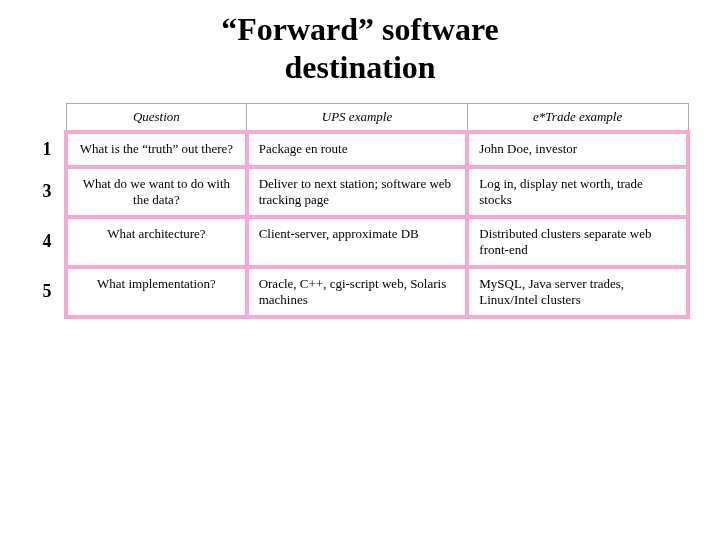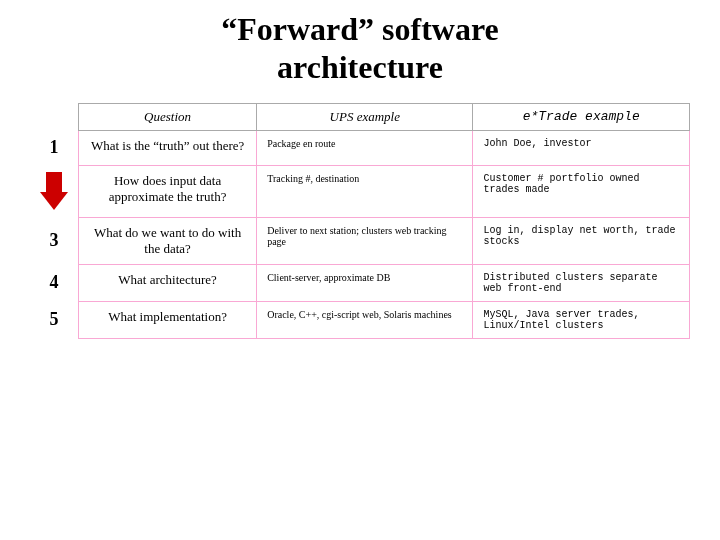--- a/index.html
+++ b/index.html
@@ -42,21 +42,21 @@
       font-weight: normal;
       background: #fff;
       font-size: 13px;
       margin-top: 36px;
     }
     thead tr th:first-child {
       width: 36px;
       border: none;
     }
     tbody tr td {
-      border: 1px solid #f9a8d4;
+      border: 4px solid #f9a8d4;
       padding: 7px 10px;
       vertical-align: top;
     }
     tbody tr td:first-child {
       border: none;
       text-align: center;
       font-size: 18px;
       font-weight: bold;
       vertical-align: middle;
       width: 36px;
@@ -66,25 +66,25 @@
       display: flex;
       align-items: center;
       justify-content: center;
       height: 100%;
     }
     td.question-col {
       text-align: center;
       font-size: 13px;
     }
     td.ups-col, td.etrade-col {
-      font-size: 10px;
+      font-size: 13px;
     }
     .col-question { width: 180px; }
     .col-ups { width: 220px; font-family: Liberation Serif, serif; }
-    .col-etrade { width: 220px; font-family: Liberation Mono, monospace; }
+    .col-etrade { width: 220px; }
 
     .row-arrow {
       display: flex;
       flex-direction: column;
       align-items: center;
       justify-content: center;
       height: 100%;
     }
     .arrow-shaft {
       width: 16px;
@@ -98,21 +98,21 @@
       border-right: 14px solid transparent;
       border-top: 18px solid #cc0000;
     }
   </style>
 </head>
 <body>
 
 <div class="page">
   <div class="title">
     <span>“Forward” software</span><br>
-    <span>architecture</span>
+    <span>destination</span>
   </div>
   <div class="table-wrapper">
     <table>
       <thead>
         <tr>
           <th></th>
           <th class="col-question">Question</th>
           <th class="col-ups">UPS example</th>
           <th class="col-etrade">e*Trade example</th>
         </tr>
@@ -121,35 +121,24 @@
       <tr>
             <td>
               <span class="row-num">1</span>
             </td>
             <td class="question-col col-question">What is the “truth” out there?</td>
             <td class="ups-col col-ups">Package en route</td>
             <td class="etrade-col col-etrade">John Doe, investor</td>
           </tr>
           <tr>
             <td>
-              <div class="row-arrow">
-                <div class="arrow-shaft"></div>
-                <div class="arrow-head"></div>
-              </div>
-            </td>
-            <td class="question-col col-question">How does input data approximate the truth?</td>
-            <td class="ups-col col-ups">Tracking #, destination</td>
-            <td class="etrade-col col-etrade">Customer # portfolio owned trades made</td>
-          </tr>
-          <tr>
-            <td>
               <span class="row-num">3</span>
             </td>
             <td class="question-col col-question">What do we want to do with the data?</td>
-            <td class="ups-col col-ups">Deliver to next station; clusters web tracking page</td>
+            <td class="ups-col col-ups">Deliver to next station; software web tracking page</td>
             <td class="etrade-col col-etrade">Log in, display net worth, trade stocks</td>
           </tr>
           <tr>
             <td>
               <span class="row-num">4</span>
             </td>
             <td class="question-col col-question">What architecture?</td>
             <td class="ups-col col-ups">Client-server, approximate DB</td>
             <td class="etrade-col col-etrade">Distributed clusters separate web front-end</td>
           </tr>

